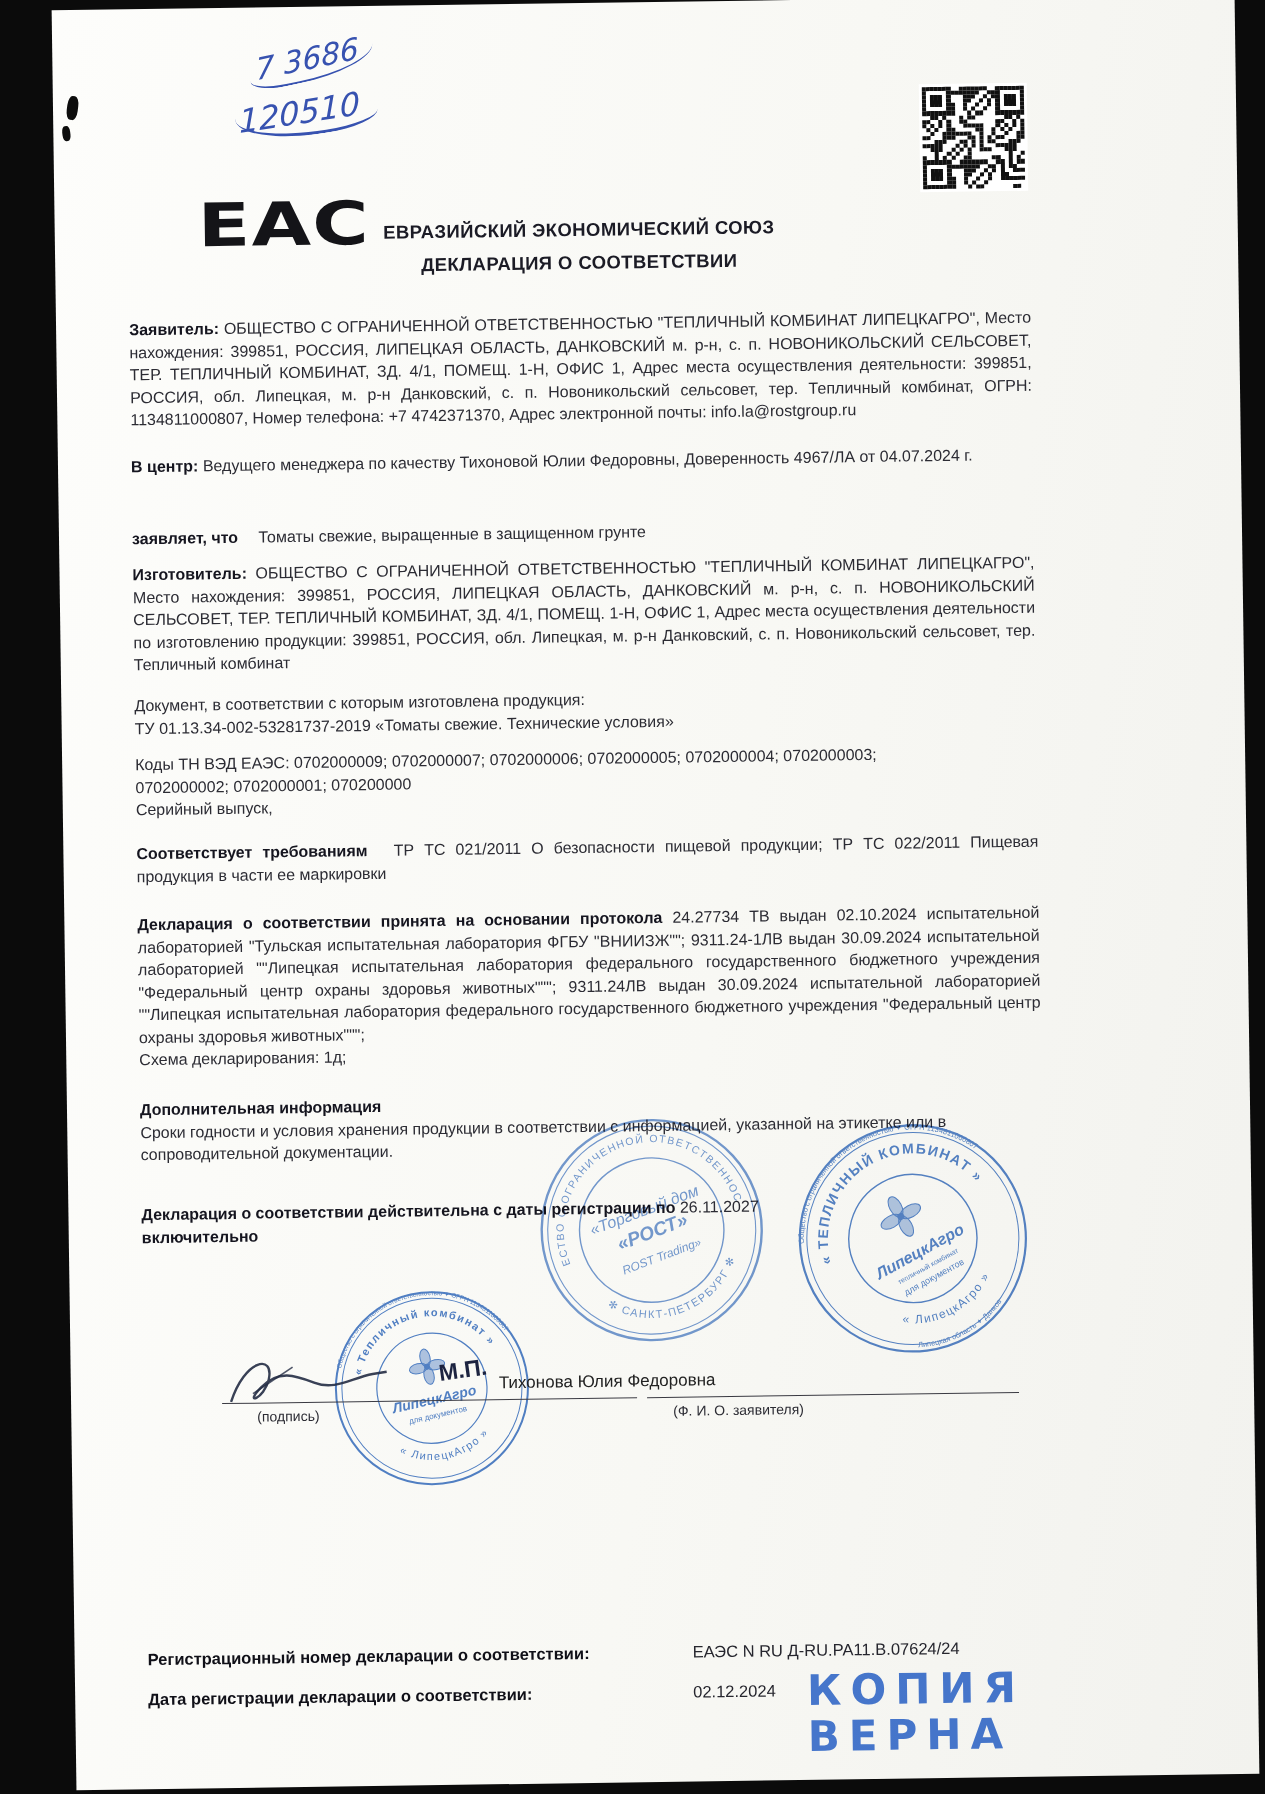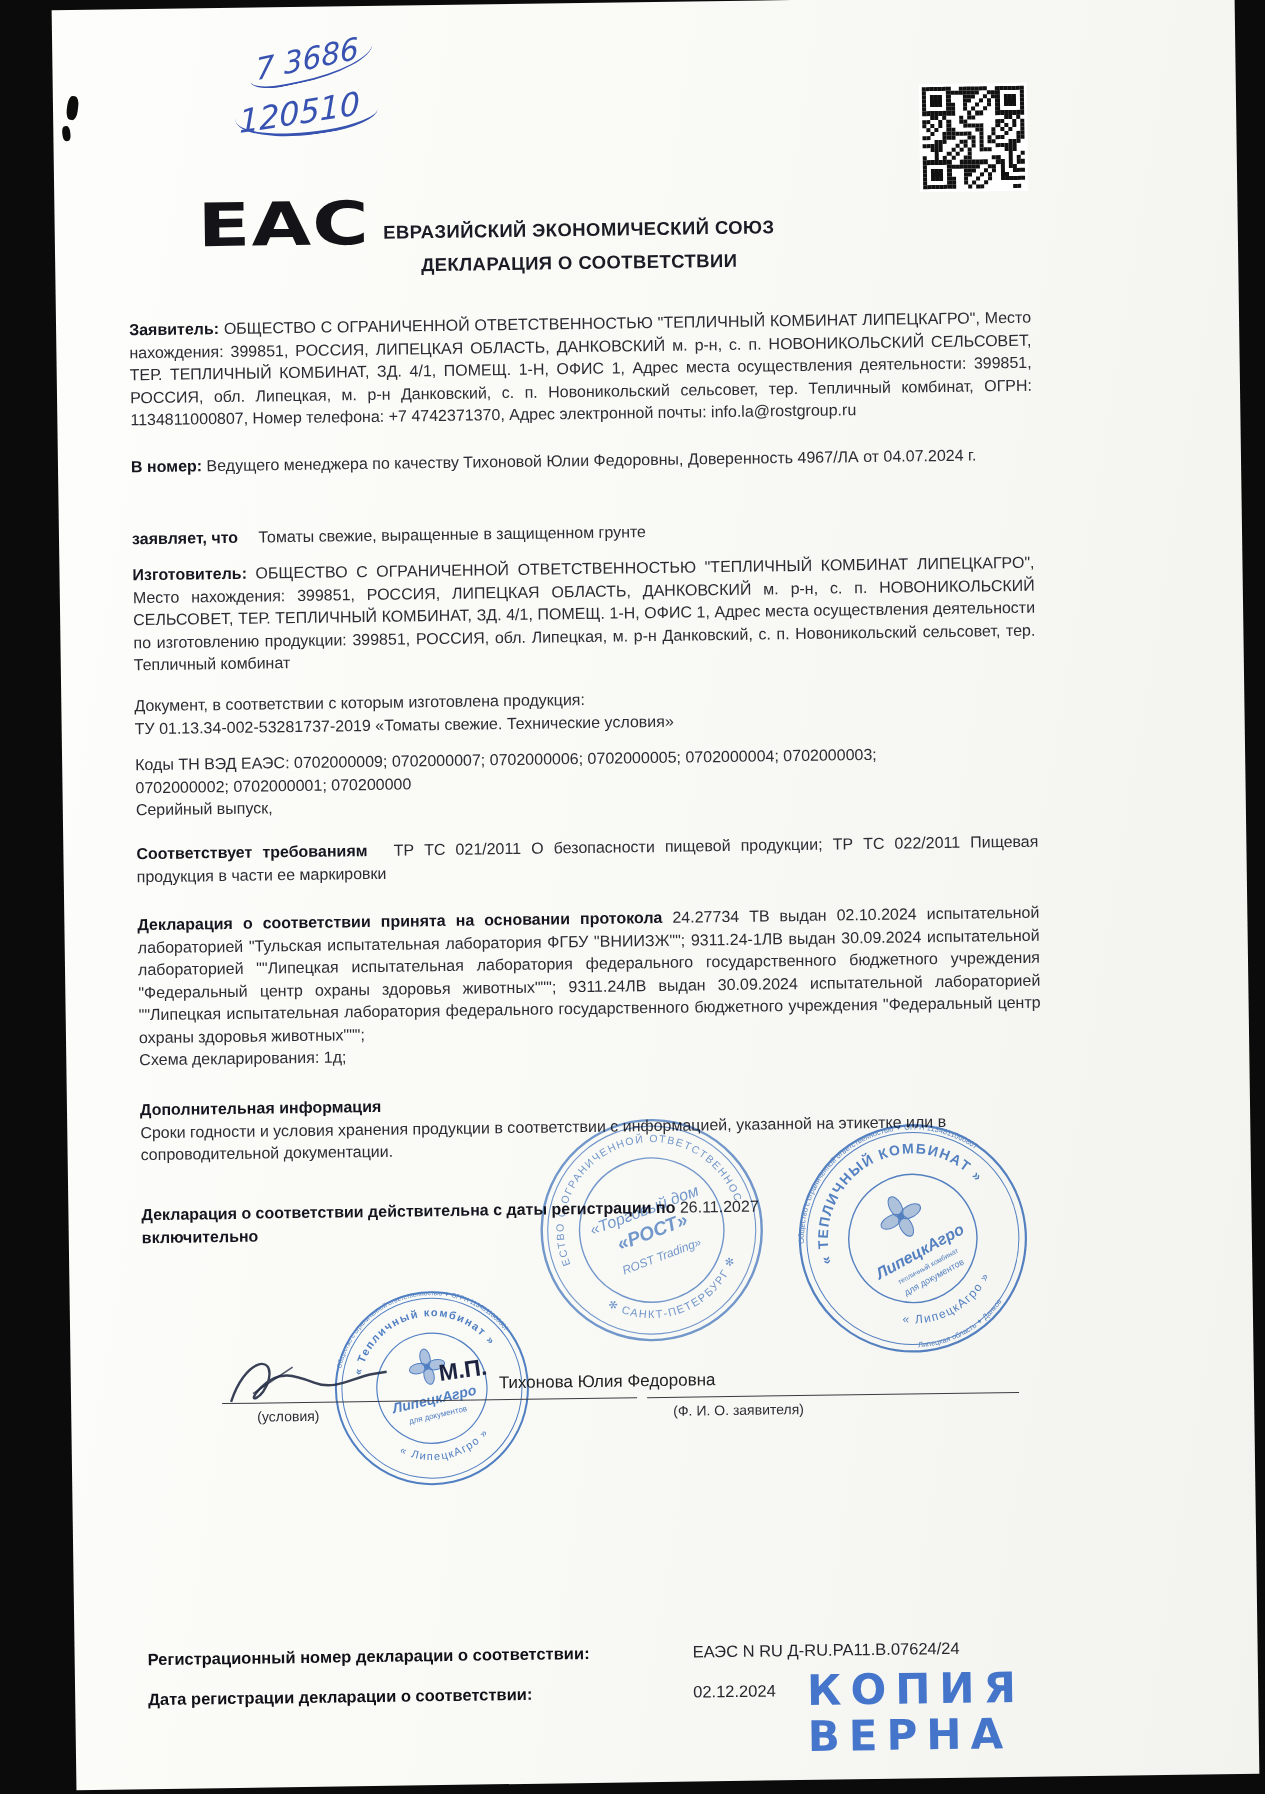--- a/index.html
+++ b/index.html
@@ -405,21 +405,21 @@
 
     <div class="title t1">ЕВРАЗИЙСКИЙ ЭКОНОМИЧЕСКИЙ СОЮЗ</div>
     <div class="title t2">ДЕКЛАРАЦИЯ О СООТВЕТСТВИИ</div>
 
     <p class="para p-applicant">
       <b>Заявитель:</b>
       <span>ОБЩЕСТВО С ОГРАНИЧЕННОЙ ОТВЕТСТВЕННОСТЬЮ "ТЕПЛИЧНЫЙ КОМБИНАТ ЛИПЕЦКАГРО", Место нахождения: 399851, РОССИЯ, ЛИПЕЦКАЯ ОБЛАСТЬ, ДАНКОВСКИЙ м. р-н, с. п. НОВОНИКОЛЬСКИЙ СЕЛЬСОВЕТ, ТЕР. ТЕПЛИЧНЫЙ КОМБИНАТ, ЗД. 4/1, ПОМЕЩ. 1-Н, ОФИС 1, Адрес места осуществления деятельности: 399851, РОССИЯ, обл. Липецкая, м. р-н Данковский, с. п. Новоникольский сельсовет, тер. Тепличный комбинат, ОГРН: 1134811000807, Номер телефона: +7 4742371370, Адрес электронной почты: info.la@rostgroup.ru</span>
     </p>
 
     <p class="para p-person">
-      <b>В номер:</b>
+      <b>В центр:</b>
       <span>Ведущего менеджера по качеству Тихоновой Юлии Федоровны, Доверенность 4967/ЛА от 04.07.2024 г.</span>
     </p>
 
     <p class="para p-declares left">
       <b class="gap">заявляет, что</b>
       <span>Томаты свежие, выращенные в защищенном грунте</span>
     </p>
 
     <p class="para p-manufacturer">
       <b>Изготовитель:</b>
@@ -535,21 +535,21 @@
 
     <div class="mp-mark">М.П.</div>
 
     <svg class="sig-squiggle" viewBox="0 0 170 62">
       <path d="M 8,52 C 22,10 52,4 46,30 C 41,50 20,56 38,38 C 56,20 72,26 92,34 C 112,42 128,30 150,26 L 164,24" fill="none" stroke="#232c44" stroke-width="2.4" opacity=".9"></path>
       <path d="M 30,44 L 70,18" fill="none" stroke="#232c44" stroke-width="1.6" opacity=".8"></path>
     </svg>
 
     <div class="sig-line line-left"></div>
     <div class="sig-line line-right"></div>
-    <div class="caption cap-sign">(условия)</div>
+    <div class="caption cap-sign">(подпись)</div>
     <div class="sig-name">Тихонова Юлия Федоровна</div>
     <div class="caption cap-name">(Ф. И. О. заявителя)</div>
 
     <div class="footer-row fr-reg">
       <b>Регистрационный номер декларации о соответствии:</b>
       <span class="footer-value">ЕАЭС N RU Д-RU.РА11.В.07624/24</span>
     </div>
     <div class="footer-row fr-date">
       <b>Дата регистрации декларации о соответствии:</b>
       <span class="footer-value">02.12.2024</span>

